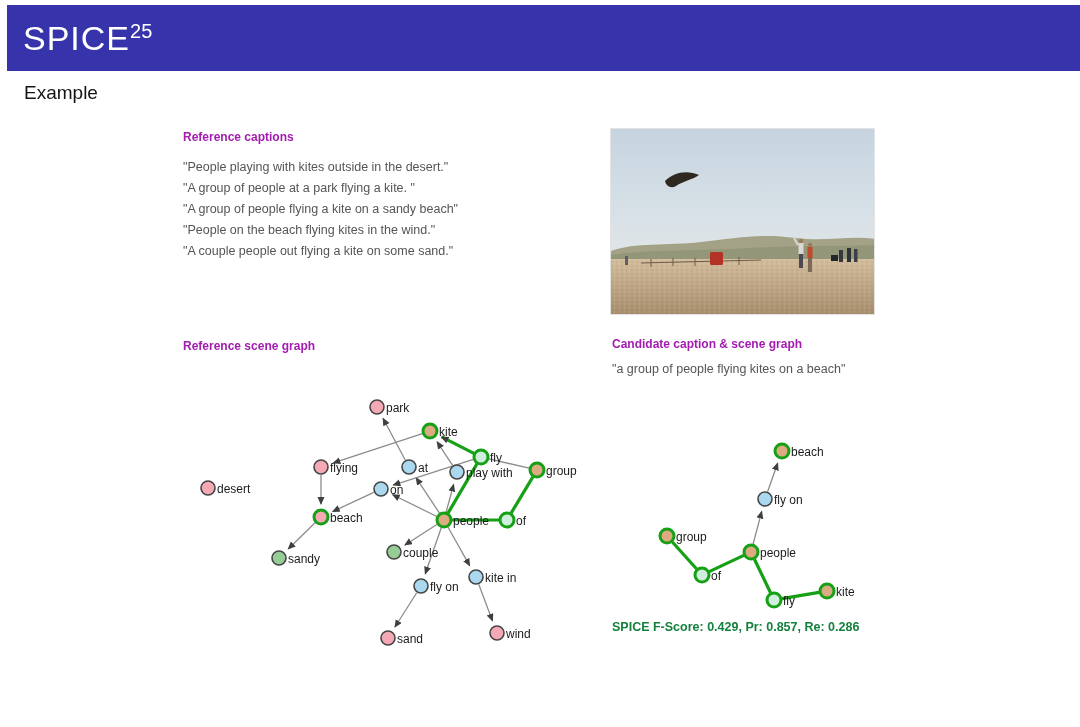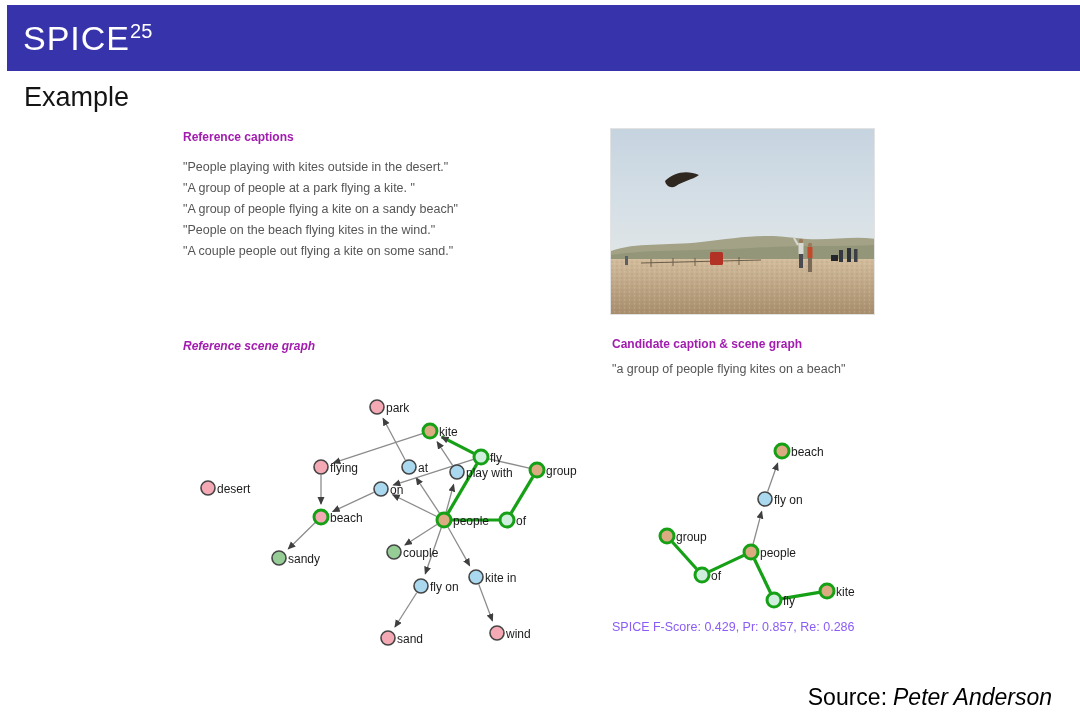--- a/index.html
+++ b/index.html
@@ -7,32 +7,32 @@
               font-family:"Liberation Sans", sans-serif; }
   .slide { position:relative; width:1080px; height:727px; background:#fff;border-radius:8px; }
 
   
   .banner { position:absolute; top:5px; left:7px; right:0; height:66px;
             background:#3734ab; color:#fff; display:flex; align-items:center; }
   .banner h1 { font-size:34px; font-weight:400; letter-spacing:1px; padding-left:16px; line-height:1; }
   .banner sup { font-size:20px; vertical-align:super; letter-spacing:0; }
 
   
-  .example-heading { position:absolute; left:24px; top:82px; font-size:27px; color:#141414; }
+  .example-heading { position:absolute; left:24px; top:82px; font-size:19px; color:#141414; }
 
   
   .ref-captions { position:absolute; left:183px; top:130px; width:420px; color:#555; }
   .subhead { font-size:12px; font-weight:bold; color:#a21caf; }
   .ref-captions .subhead { margin-bottom:13px; }
   .caption-line { font-size:12.5px; line-height:21px; color:#555; }
 
-  .ref-graph-head  { position:absolute; left:183px; top:339px;font-style:italic; }
+  .ref-graph-head  { position:absolute; left:183px; top:339px; }
   .cand-head       { position:absolute; left:612px; top:337px;text-align:center; }
   .cand-caption    { position:absolute; left:612px; top:362px; font-size:12.5px; color:#555; }
-  .score-line      { position:absolute; left:612px; top:620px; font-size:12.5px; color:#8b5cf6; }
+  .score-line      { position:absolute; left:612px; top:620px; font-size:12.5px; color:#15803d;font-weight:bold; }
 
   
   .photo { position:absolute; left:610px; top:128px; width:265px; height:187px;
            border:1px solid #e3e3e3; overflow:hidden; background:#cfd9df; }
   .photo svg { display:block; }
 
   
   svg.graph { position:absolute; overflow:visible; }
   #ref-graph  { left:183px; top:390px; width:410px; height:272px; }
   #cand-graph { left:640px; top:430px; width:260px; height:190px; }
@@ -200,17 +200,14 @@
       <circle cx="702" cy="575" r="7" fill="#cfeedd" stroke="#16a016" stroke-width="3"></circle>
       <text x="711" y="579.5">of</text>
       <circle cx="774" cy="600" r="7" fill="#cfeedd" stroke="#16a016" stroke-width="3"></circle>
       <text x="783" y="604.5">fly</text>
       <circle cx="827" cy="591" r="7" fill="#dcab81" stroke="#16a016" stroke-width="3"></circle>
       <text x="836" y="595.5">kite</text>
     </svg>
 
   <div class="score-line">SPICE F-Score: 0.429, Pr: 0.857, Re: 0.286</div>
 
-  <div class="source">
-    <span>Source:</span><em>Peter Anderson</em>
-  </div>
 
 </div>
 
 </body></html>

